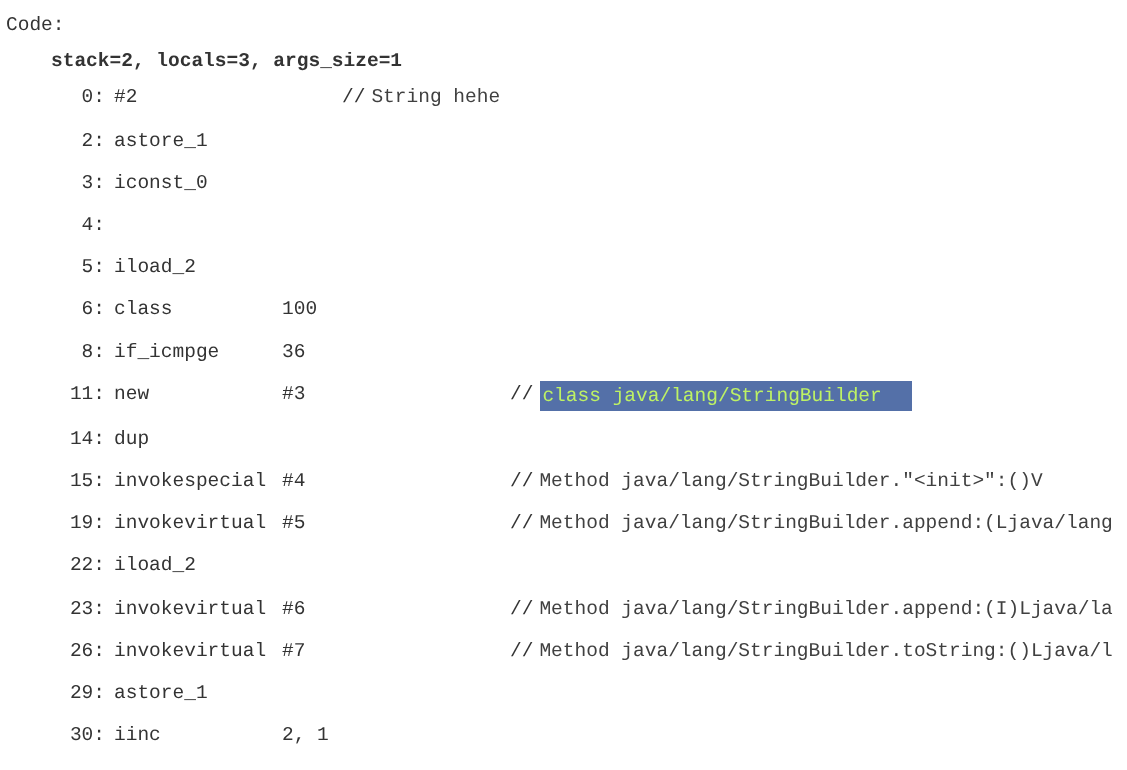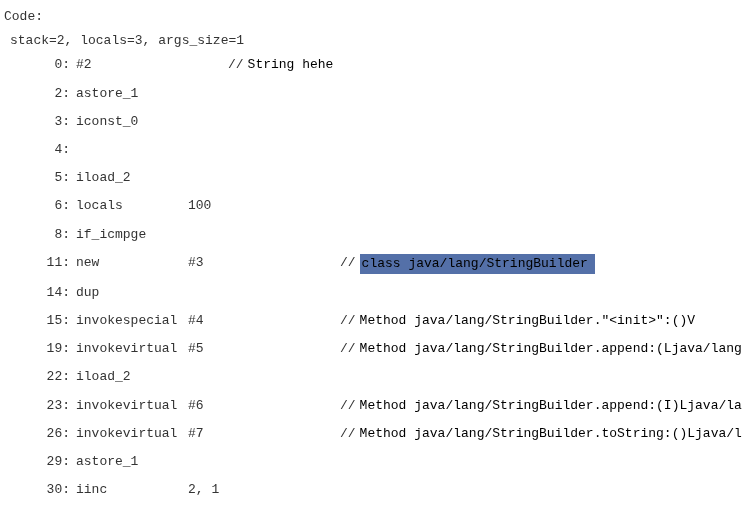--- a/index.html
+++ b/index.html
@@ -15,22 +15,23 @@
       color: #333;
       line-height: 1.4;
       width: 751px;
       overflow: hidden;
       position: relative;
     }
     .code-header {
       margin-bottom: 6px;
     }
     .stack-info {
-      margin-left: 6px;
+      margin-left: 30px;
       margin-bottom: 6px;
+      font-weight: bold;
     }
     .bytecode-line {
       display: flex;
       margin-bottom: 10px;
       white-space: nowrap;
     }
     .offset {
       width: 72px;
       text-align: right;
       padding-right: 6px;
@@ -39,26 +40,26 @@
       width: 112px;
     }
     .operand {
       width: 152px;
     }
     .comment-prefix {
       color: #333;
       padding-right: 4px;
     }
     .comment {
-      color: #000000;
+      color: #404040;
     }
     .highlighted {
       background-color: #5470a8;
-      color: #000000;
-      padding: 1px 7px 1px 2px;
+      color: #bef264;
+      padding: 1px 20px 1px 2px;
     }
   </style>
 </head>
 <body>
 
 <div class="code-header">Code:</div>
 <div class="stack-info">stack=2, locals=3, args_size=1</div>
 
 <div id="bytecode-container">
     <div class="bytecode-line">
@@ -81,26 +82,27 @@
       <span class="offset">4:</span>
       <span class="operand"></span>
     </div>
     <div class="bytecode-line">
       <span class="offset">5:</span>
       <span class="opcode">iload_2</span>
       <span class="operand"></span>
     </div>
     <div class="bytecode-line">
       <span class="offset">6:</span>
-      <span class="opcode">locals</span>
+      <span class="opcode">class</span>
       <span class="operand">100</span>
     </div>
     <div class="bytecode-line">
       <span class="offset">8:</span>
       <span class="opcode">if_icmpge</span>
+      <span class="operand">36</span>
     </div>
     <div class="bytecode-line">
       <span class="offset">11:</span>
       <span class="opcode">new</span>
       <span class="operand">#3</span>
       <span class="comment-prefix">// </span>
       <span class="highlighted">class java/lang/StringBuilder</span>
     </div>
     <div class="bytecode-line">
       <span class="offset">14:</span>

